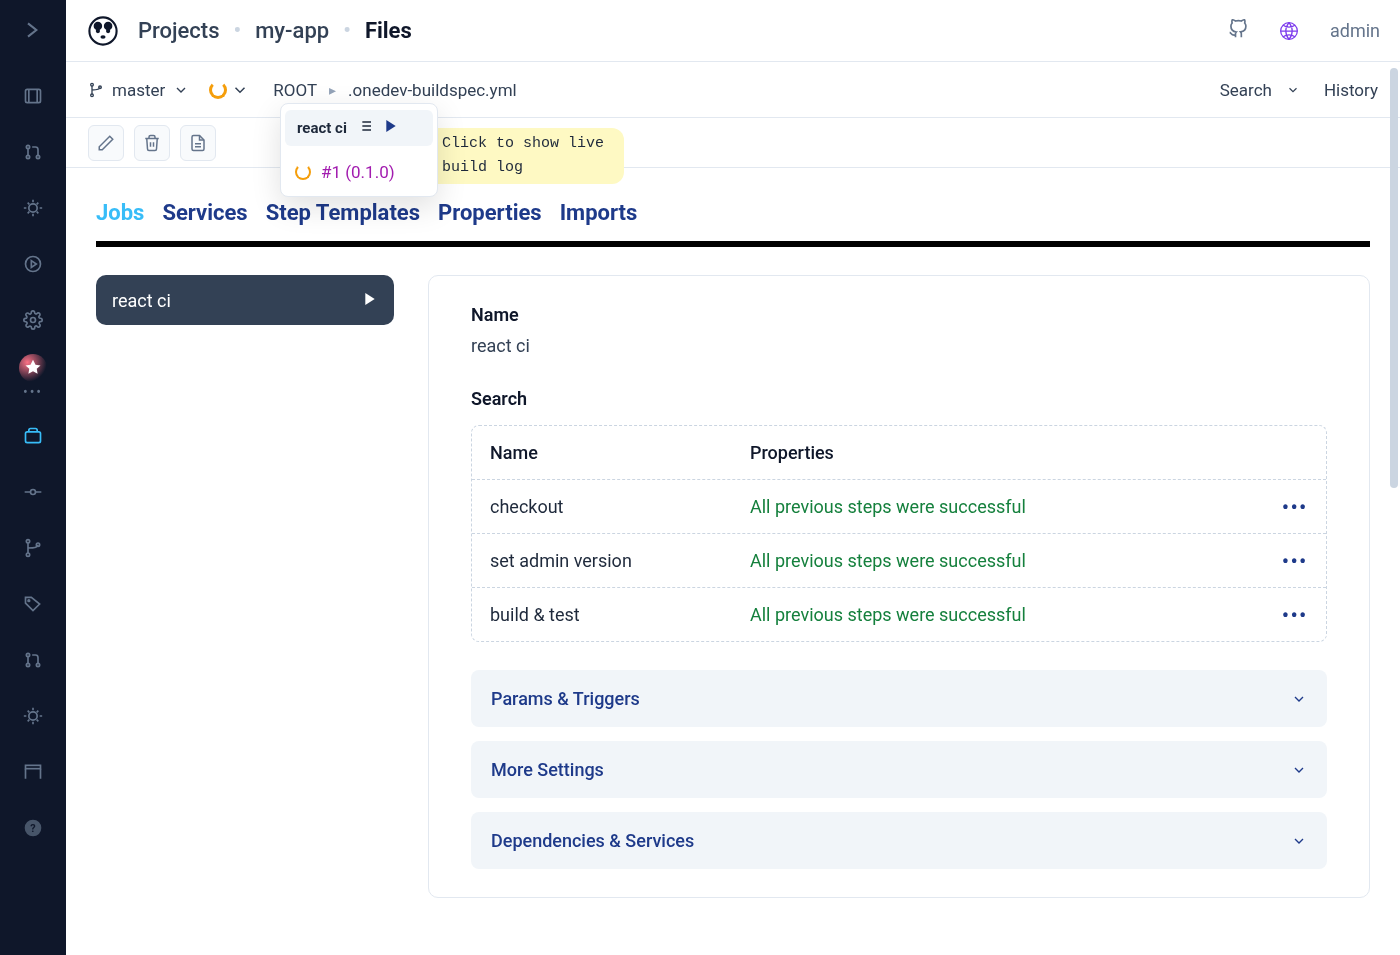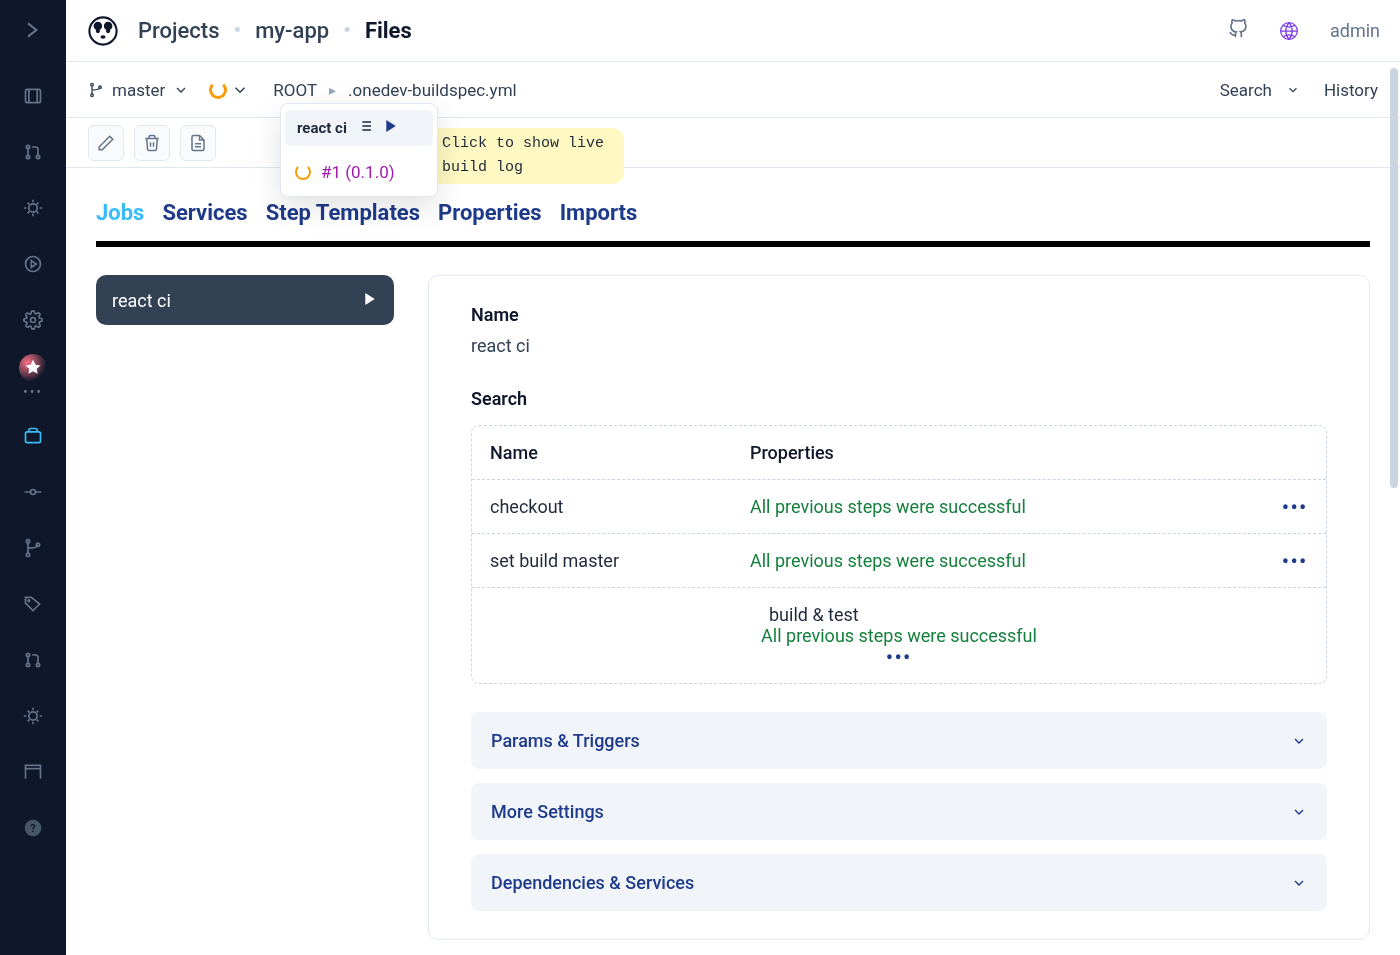--- a/index.html
+++ b/index.html
@@ -316,21 +316,21 @@
   border: 1px dashed #cbd5e1;
   border-radius: 8px;
 }
 .steps-row {
   display: flex;
   align-items: center;
   padding: 16px 18px;
   border-bottom: 1px dashed #cbd5e1;
   font-size: 18px;
 }
-.steps-row:last-child { border-bottom: none; flex-direction: column; }
+.steps-row:last-child { border-bottom: none; }
 .steps-row.header-row { color: #0f172a; font-weight: 500; }
 .steps-row .col-name { width: 260px; }
 .steps-row .col-cond { flex: 1; color: #15803d; }
 .steps-row.header-row .col-cond { color: #0f172a; }
 .more-dots {
   color: #1e3a8a;
   font-weight: 900;
   letter-spacing: 2px;
   cursor: pointer;
   font-size: 18px;
@@ -615,21 +615,21 @@
         <div class="steps-row header-row">
           <div class="col-name">Name</div>
           <div class="col-cond">Properties</div>
         </div>
         <div class="steps-row">
           <div class="col-name">checkout</div>
           <div class="col-cond">All previous steps were successful</div>
           <div class="more-dots">•••</div>
         </div>
         <div class="steps-row">
-          <div class="col-name">set build master</div>
+          <div class="col-name">set admin version</div>
           <div class="col-cond">All previous steps were successful</div>
           <div class="more-dots">•••</div>
         </div>
         <div class="steps-row">
           <div class="col-name">build &amp; test</div>
           <div class="col-cond">All previous steps were successful</div>
           <div class="more-dots">•••</div>
         </div>
       </div>
 

